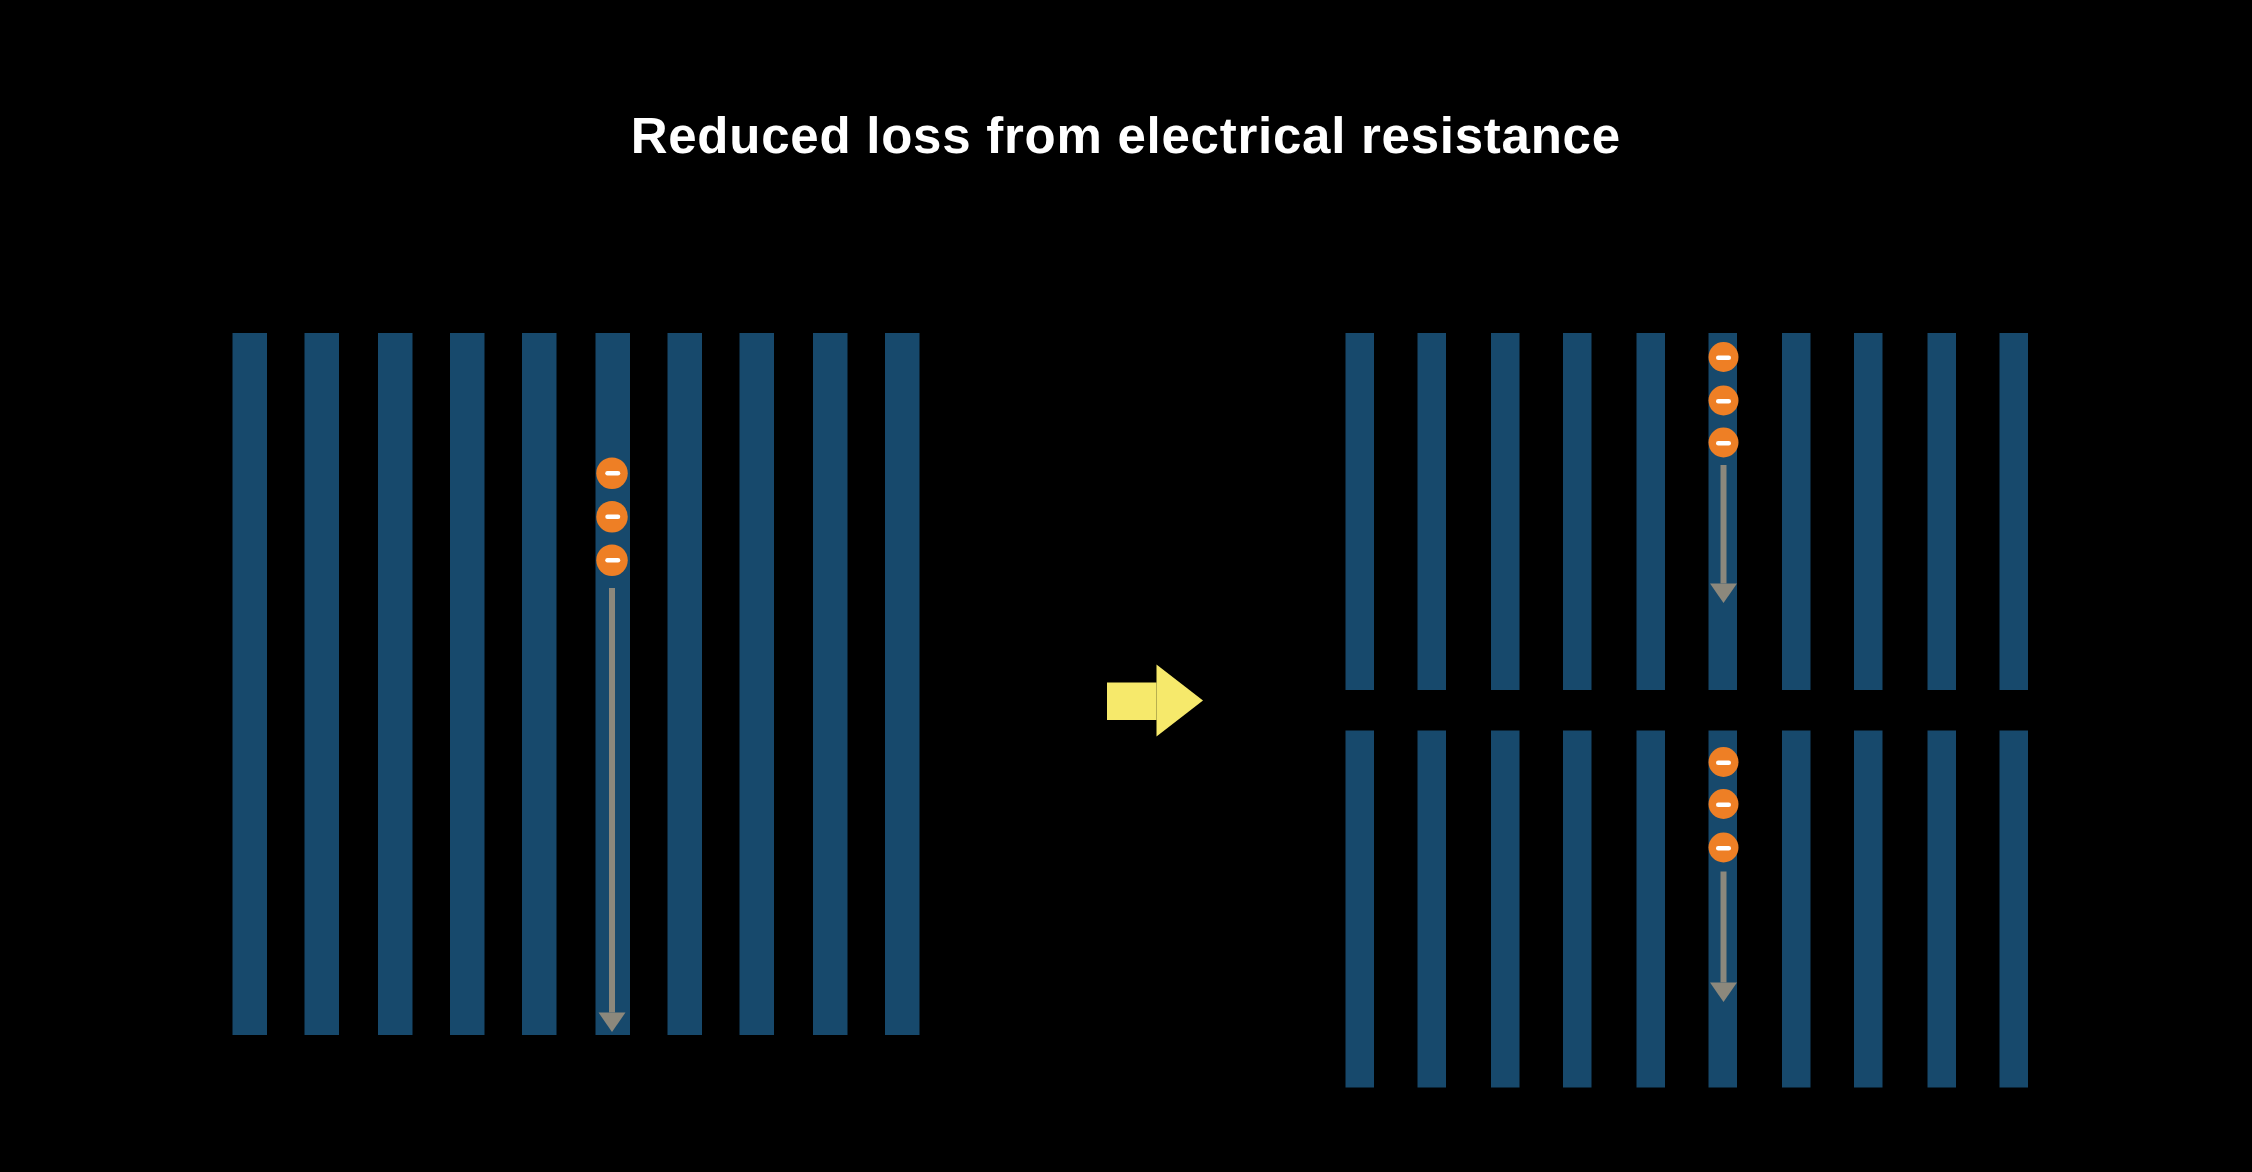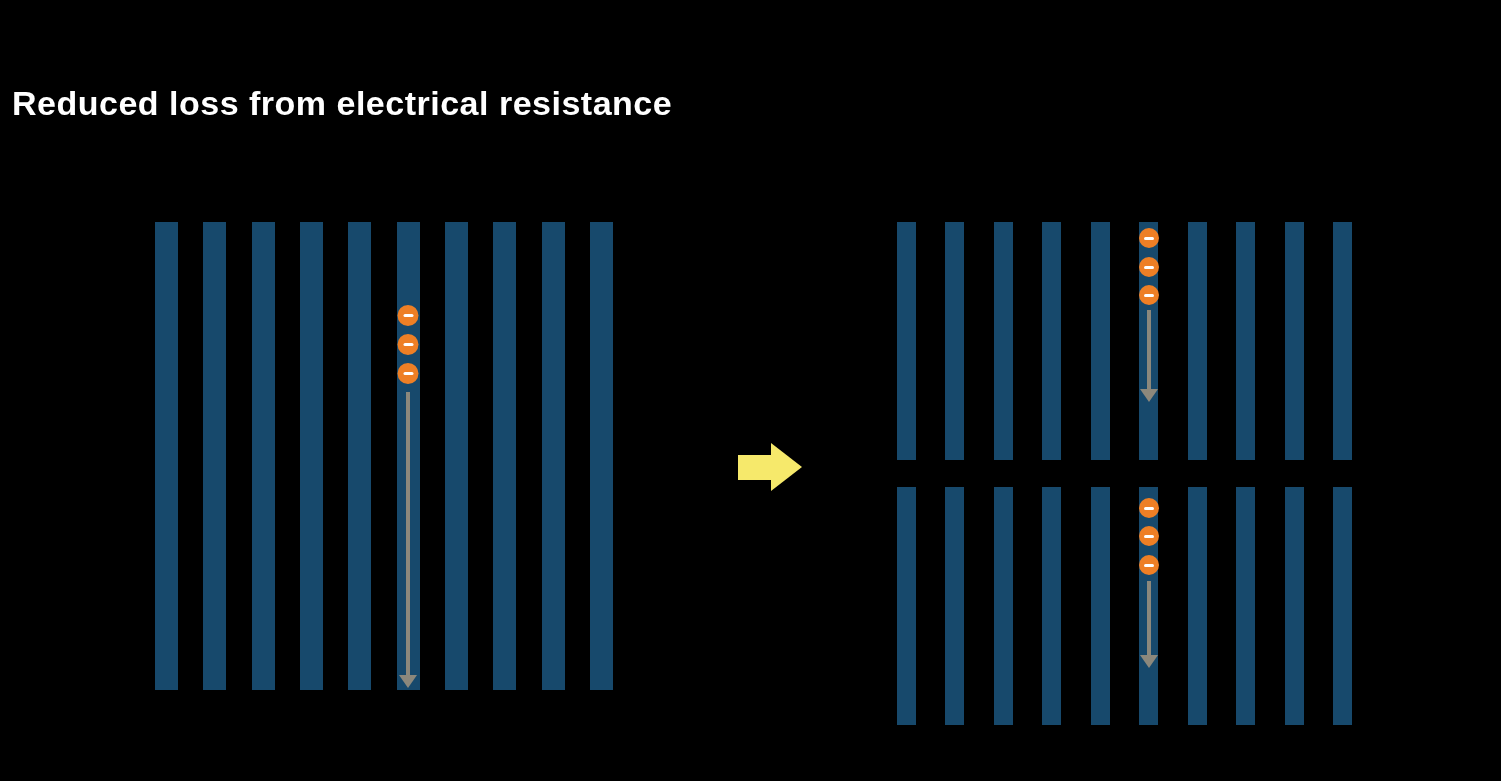--- a/index.html
+++ b/index.html
@@ -13,21 +13,22 @@
     height: 781px;
     background: var(--bg, #000000);
     overflow: hidden;
     font-family: "Liberation Sans", "DejaVu Sans", sans-serif;
   }
   .title {
     position: absolute;
     top: 72px;
     left: 0;
     right: 0;
-    margin: 12px;
+    margin: 0;
+    text-align: center;
     color: #ffffff;
     font-size: 34px;
     font-weight: bold;
     letter-spacing: 0.5px;
   }
   .panel {
     position: absolute;
     display: flex;
     justify-content: space-between;
     align-items: stretch;

